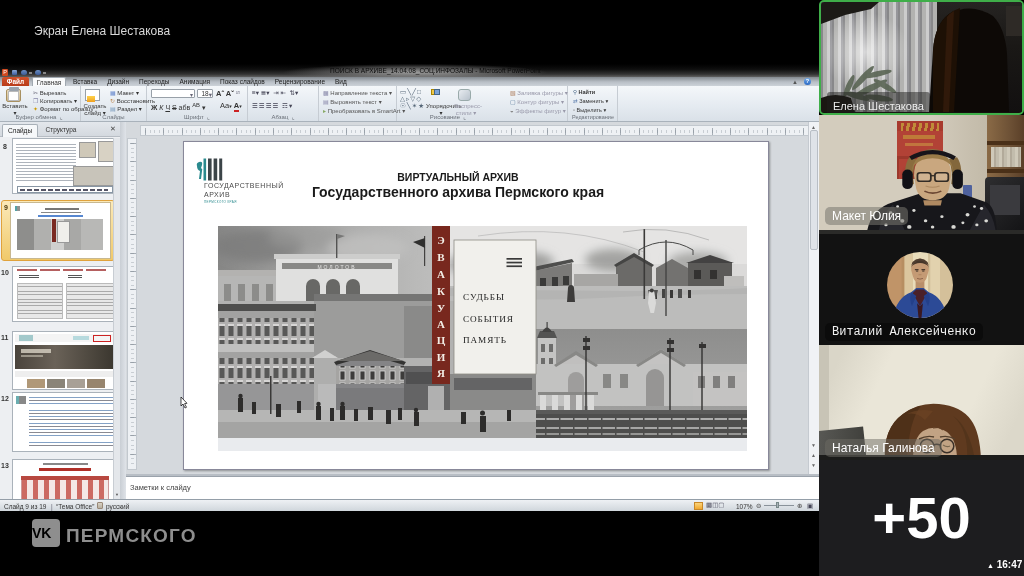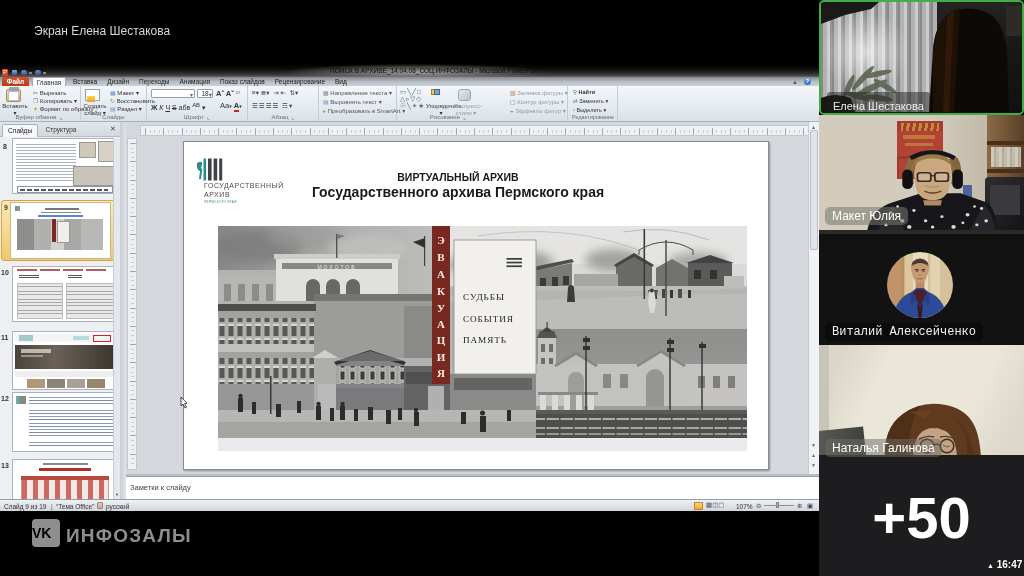--- a/index.html
+++ b/index.html
@@ -495,21 +495,21 @@
     <span class="abs" style="left:756px;top:1.5px;color:#444;">⊖</span>
     <span class="abs" style="left:764px;top:5px;width:30px;height:1px;background:#8a929a;"></span>
     <span class="abs" style="left:776px;top:2px;width:3px;height:6px;background:#aab2ba;border:1px solid #788;"></span>
     <span class="abs" style="left:797px;top:1.5px;color:#444;">⊕</span>
     <span class="abs" style="left:807px;top:1.5px;color:#445;">▣</span>
   </div>
 </div>
 
 <div class="abs" style="left:0;top:511px;width:819px;height:65px;background:#000;">
   <div class="abs" style="left:32px;top:8px;width:28px;height:28px;background:#8e8e8e;border-radius:4px;color:#000;font-weight:bold;font-size:14px;text-align:left;line-height:28px;letter-spacing:0;">VK</div>
-  <div class="abs" style="left:66px;top:14px;font-size:19px;font-weight:bold;color:#8e8e8e;letter-spacing:1.2px;">ИНФОЗАЛЫ</div>
+  <div class="abs" style="left:66px;top:14px;font-size:19px;font-weight:bold;color:#8e8e8e;letter-spacing:1.2px;">ПЕРМСКОГО</div>
 </div>
 
 <div id="sidebar" class="abs" style="left:819px;top:0;width:205px;height:576px;background:#111;">
 
   <div class="abs" style="left:0;top:0;width:205px;height:115px;background:#000;">
     <div class="abs" style="left:0px;top:0px;width:205px;height:115px;border:2.5px solid #3fae49;border-radius:5px;background:#14110d;overflow:hidden;">
       <div class="abs" style="left:0px;top:0;width:122px;height:110px;background:repeating-linear-gradient(90deg,#88888a 0 2px,#b2b2b0 2px 6px,#cccccc 6px 9.5px,#96969a 9.5px 11px);"></div>
       <div class="abs" style="left:0;top:0;width:122px;height:110px;background:radial-gradient(ellipse 60px 55px at 45px 50px, rgba(255,255,255,.65), rgba(255,255,255,0) 72%);"></div>
       <svg class="abs" style="left:0px;top:0px;" width="122" height="110" viewBox="0 0 122 110">
         <path d="M0 0 L58 0 L50 7 L24 13 L0 22 Z" fill="#1c1a16"></path>

